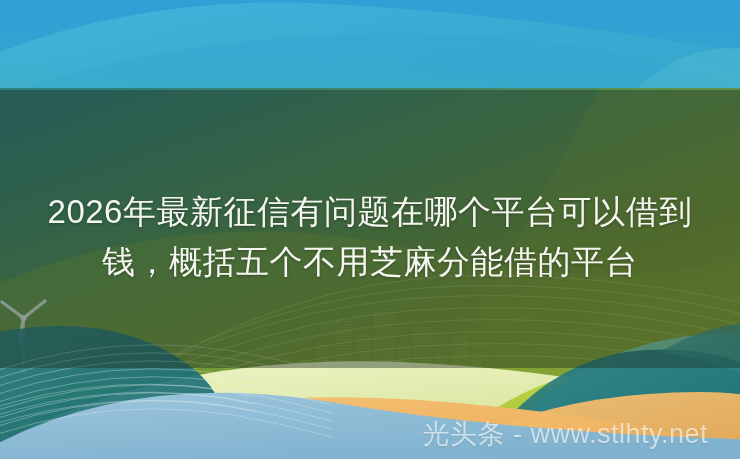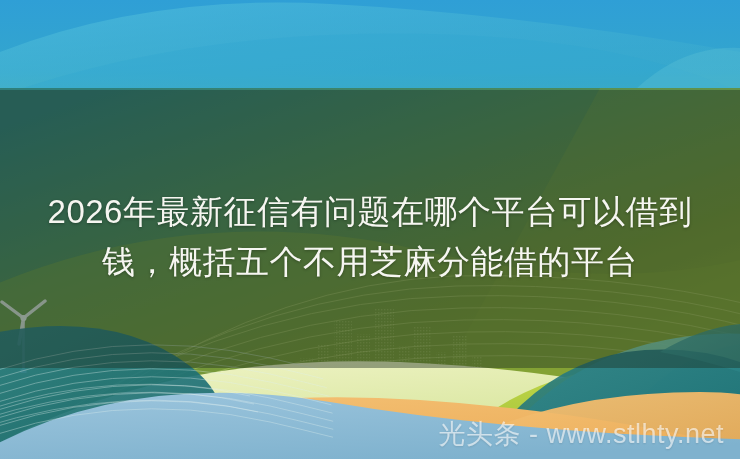--- a/index.html
+++ b/index.html
@@ -58,21 +58,21 @@
     line-height: 50px;
     letter-spacing: 0.5px;
     font-weight: 400;
     text-shadow: 0 1px 3px rgba(0,0,0,0.30);
     pointer-events: auto;
   }
 
   
   #watermark {
     position: absolute;
-    right: 16px;
+    right: 32px;
     bottom: 8px;
     z-index: 6;
     color: rgba(255,255,255,0.62);
     font-size: 27px;
     line-height: 34px;
     letter-spacing: 0.5px;
     white-space: nowrap;
     text-shadow: 0 1px 2px rgba(0,0,0,0.10);
   }
 </style>

